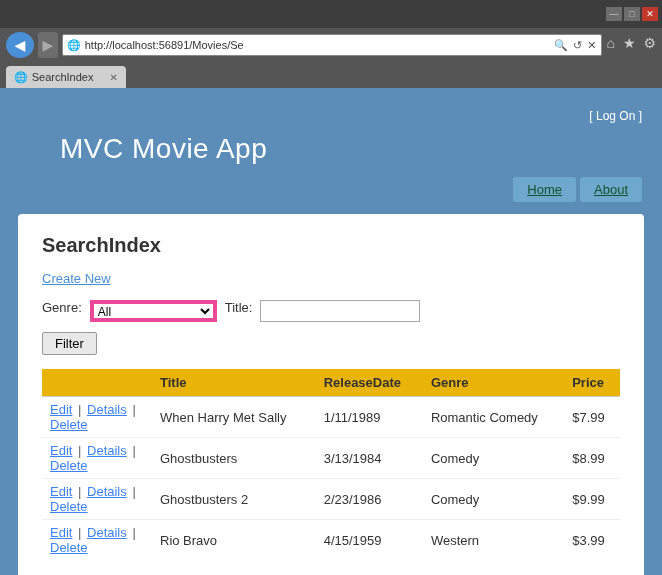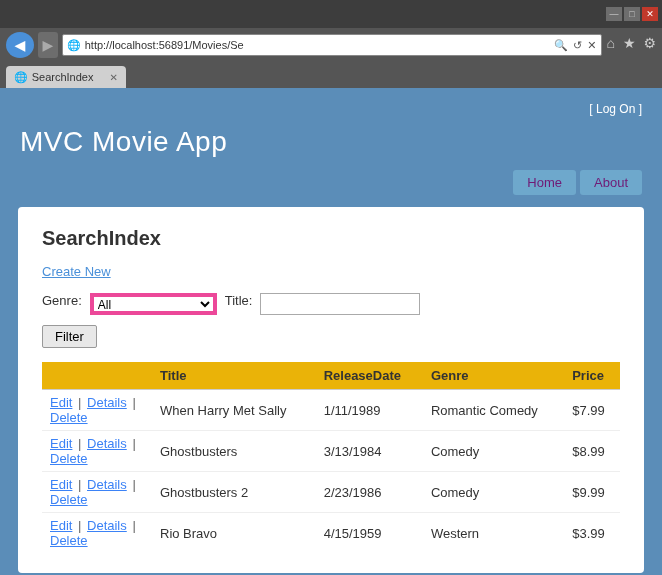--- a/index.html
+++ b/index.html
@@ -153,23 +153,24 @@
       font-size: 14px;
     }
 
     
     .page-wrapper {
       background: #5b8db8;
       min-height: calc(575px - 88px);
     }
     .page-header {
       background: #5b8db8;
-      padding: 12px 20px 0 20px;
+      padding: 19px 20px 0 20px;
       display: flex;
       flex-direction: column;
+      margin-left: 40px;
     }
     .log-on-bar {
       text-align: right;
       color: white;
       font-size: 12px;
       padding: 2px 0 4px 0;
     }
     .log-on-link {
       color: white;
       text-decoration: none;
@@ -183,26 +184,27 @@
       letter-spacing: 0.5px;
     }
     .nav-buttons {
       display: flex;
       justify-content: flex-end;
       gap: 4px;
       padding-bottom: 12px;
     }
     .nav-btn {
       background: #6ea8cc;
-      color: #701a75;
+      color: #14532d;
       border: none;
       border-radius: 3px;
       padding: 5px 14px;
       font-size: 13px;
       cursor: pointer;
+      text-decoration: underline;
     }
 
     
     .content-area {
       background: white;
       margin: 0 18px 18px 18px;
       border-radius: 4px;
       padding: 20px 24px;
       min-height: 320px;
     }

